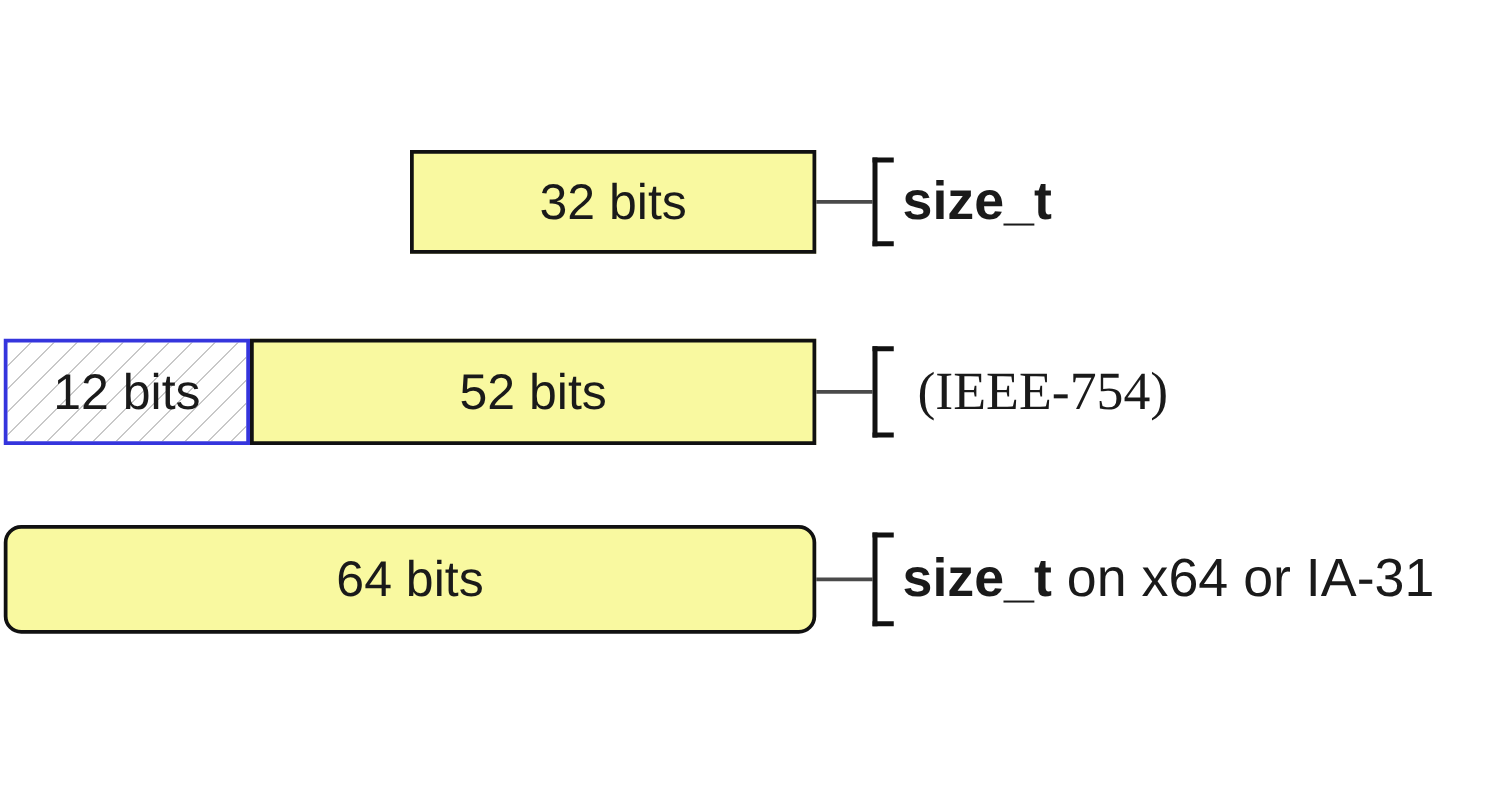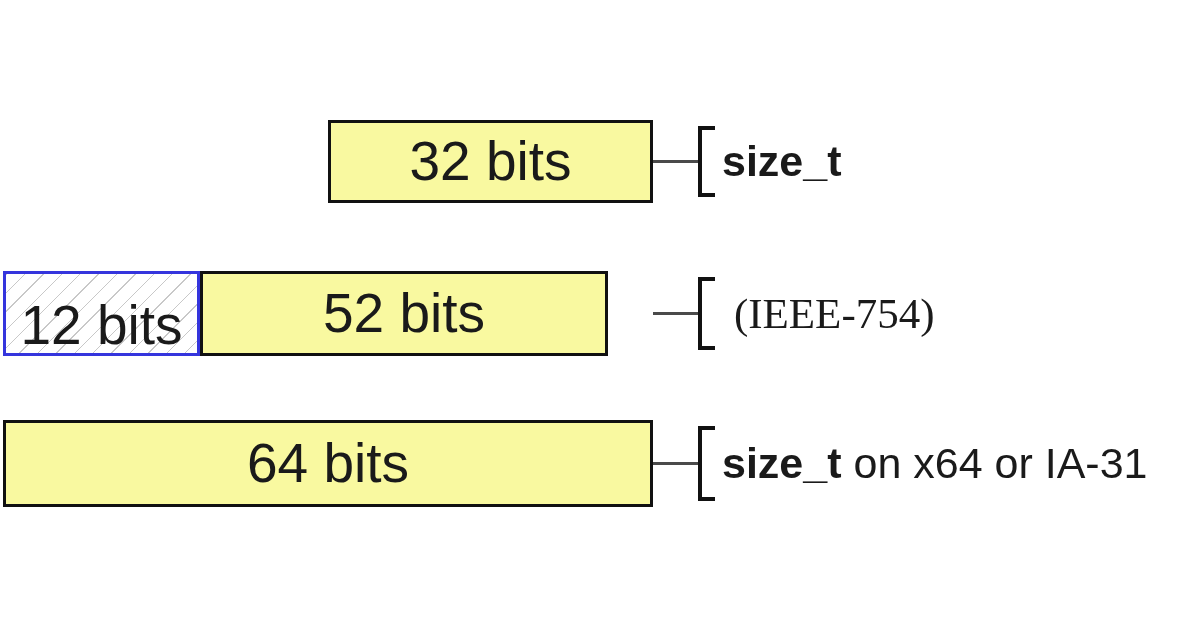--- a/index.html
+++ b/index.html
@@ -38,33 +38,32 @@
   }
   .seg-hatched {
     border: 3px solid var(--hatched-border, #3535dd);
     background:
       repeating-linear-gradient(135deg,
         var(--hatch-line, #c8c8c8) 0px,
         var(--hatch-line, #c8c8c8) 1px,
         transparent 1px,
         transparent 13px),
       #ffffff;
-    align-items: flex-end;
   }
   .seg-label {
-    font-size: 55px;
+    font-size: 40px;
     color: var(--text, #1a1a1a);
     line-height: 1;
     white-space: nowrap;
   }
 
   .s-32 { left: 328px; width: 325px; }
   .s-12 { left: 3px;   width: 197px; }
-  .s-52 { left: 200px; width: 408px; }
-  .s-64 { left: 3px;   width: 650px; }
+  .s-52 { left: 200px; width: 453px; }
+  .s-64 { left: 3px;   width: 650px; border-radius: 14px; }
 
   .connector {
     position: absolute;
     left: 653px;
     width: 45px;
     height: 3px;
     top: calc(50% - 2px);
     background: var(--connector, #4a4a4a);
   }
   .bracket {

